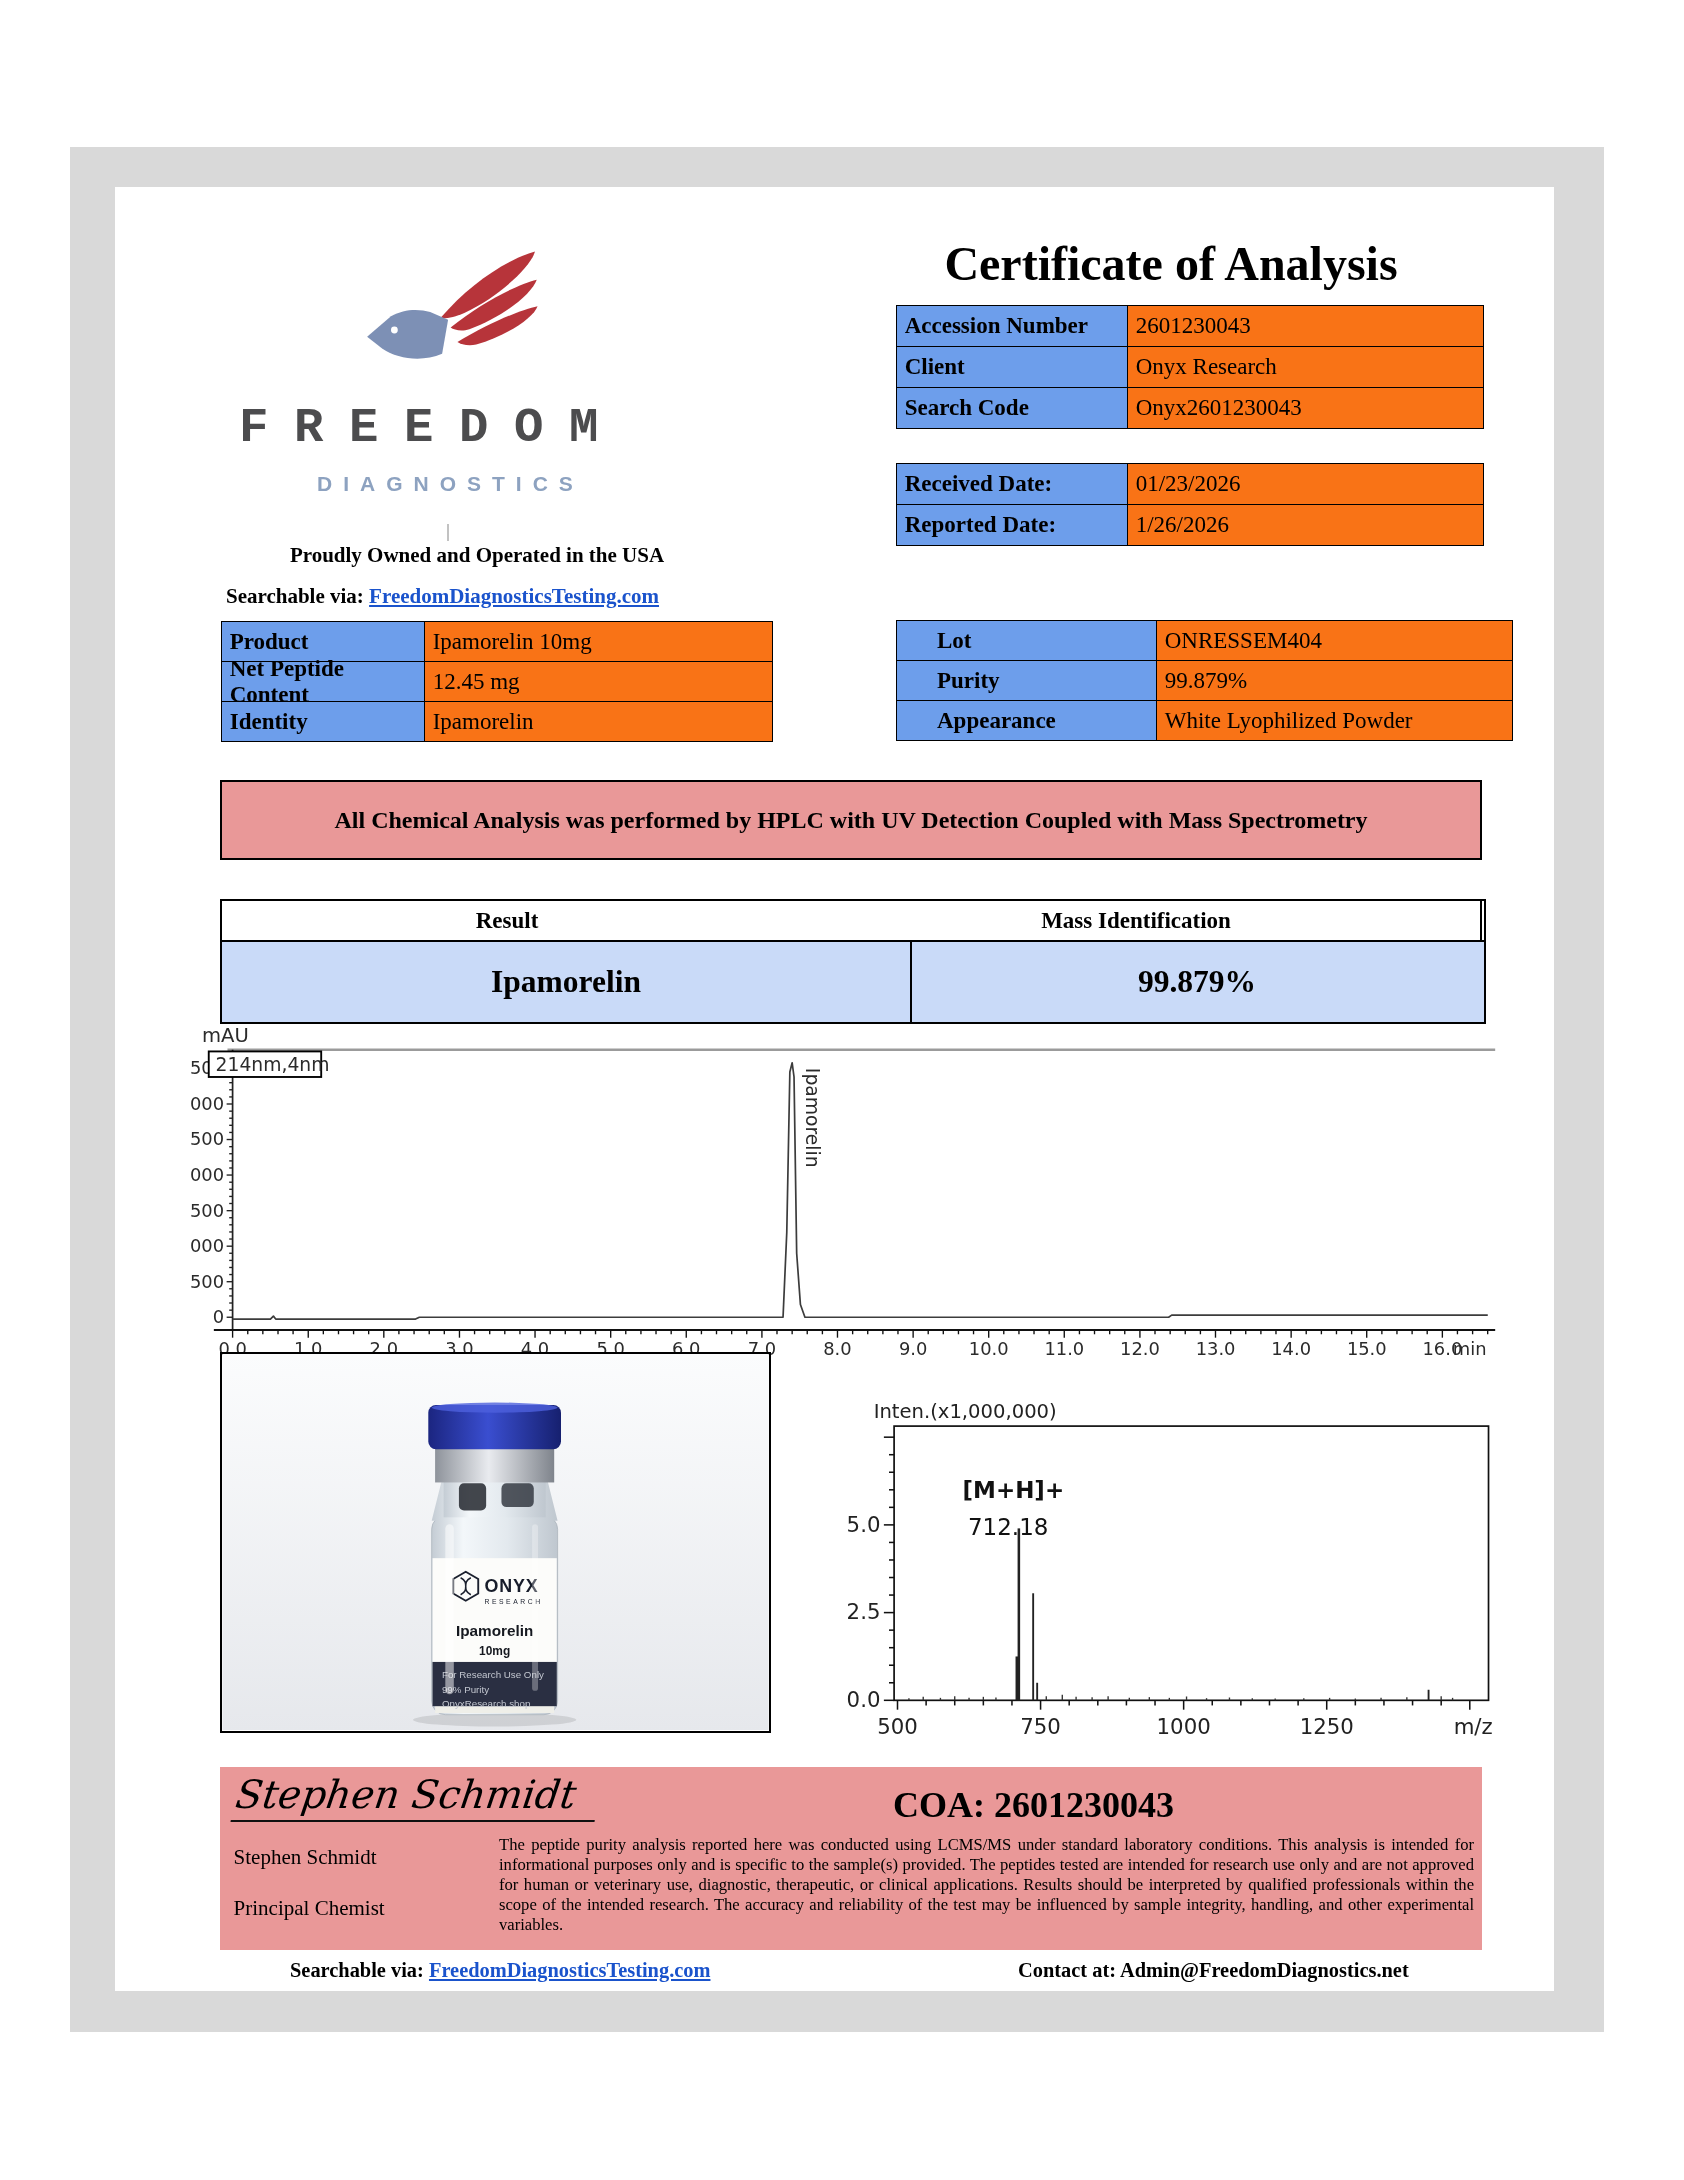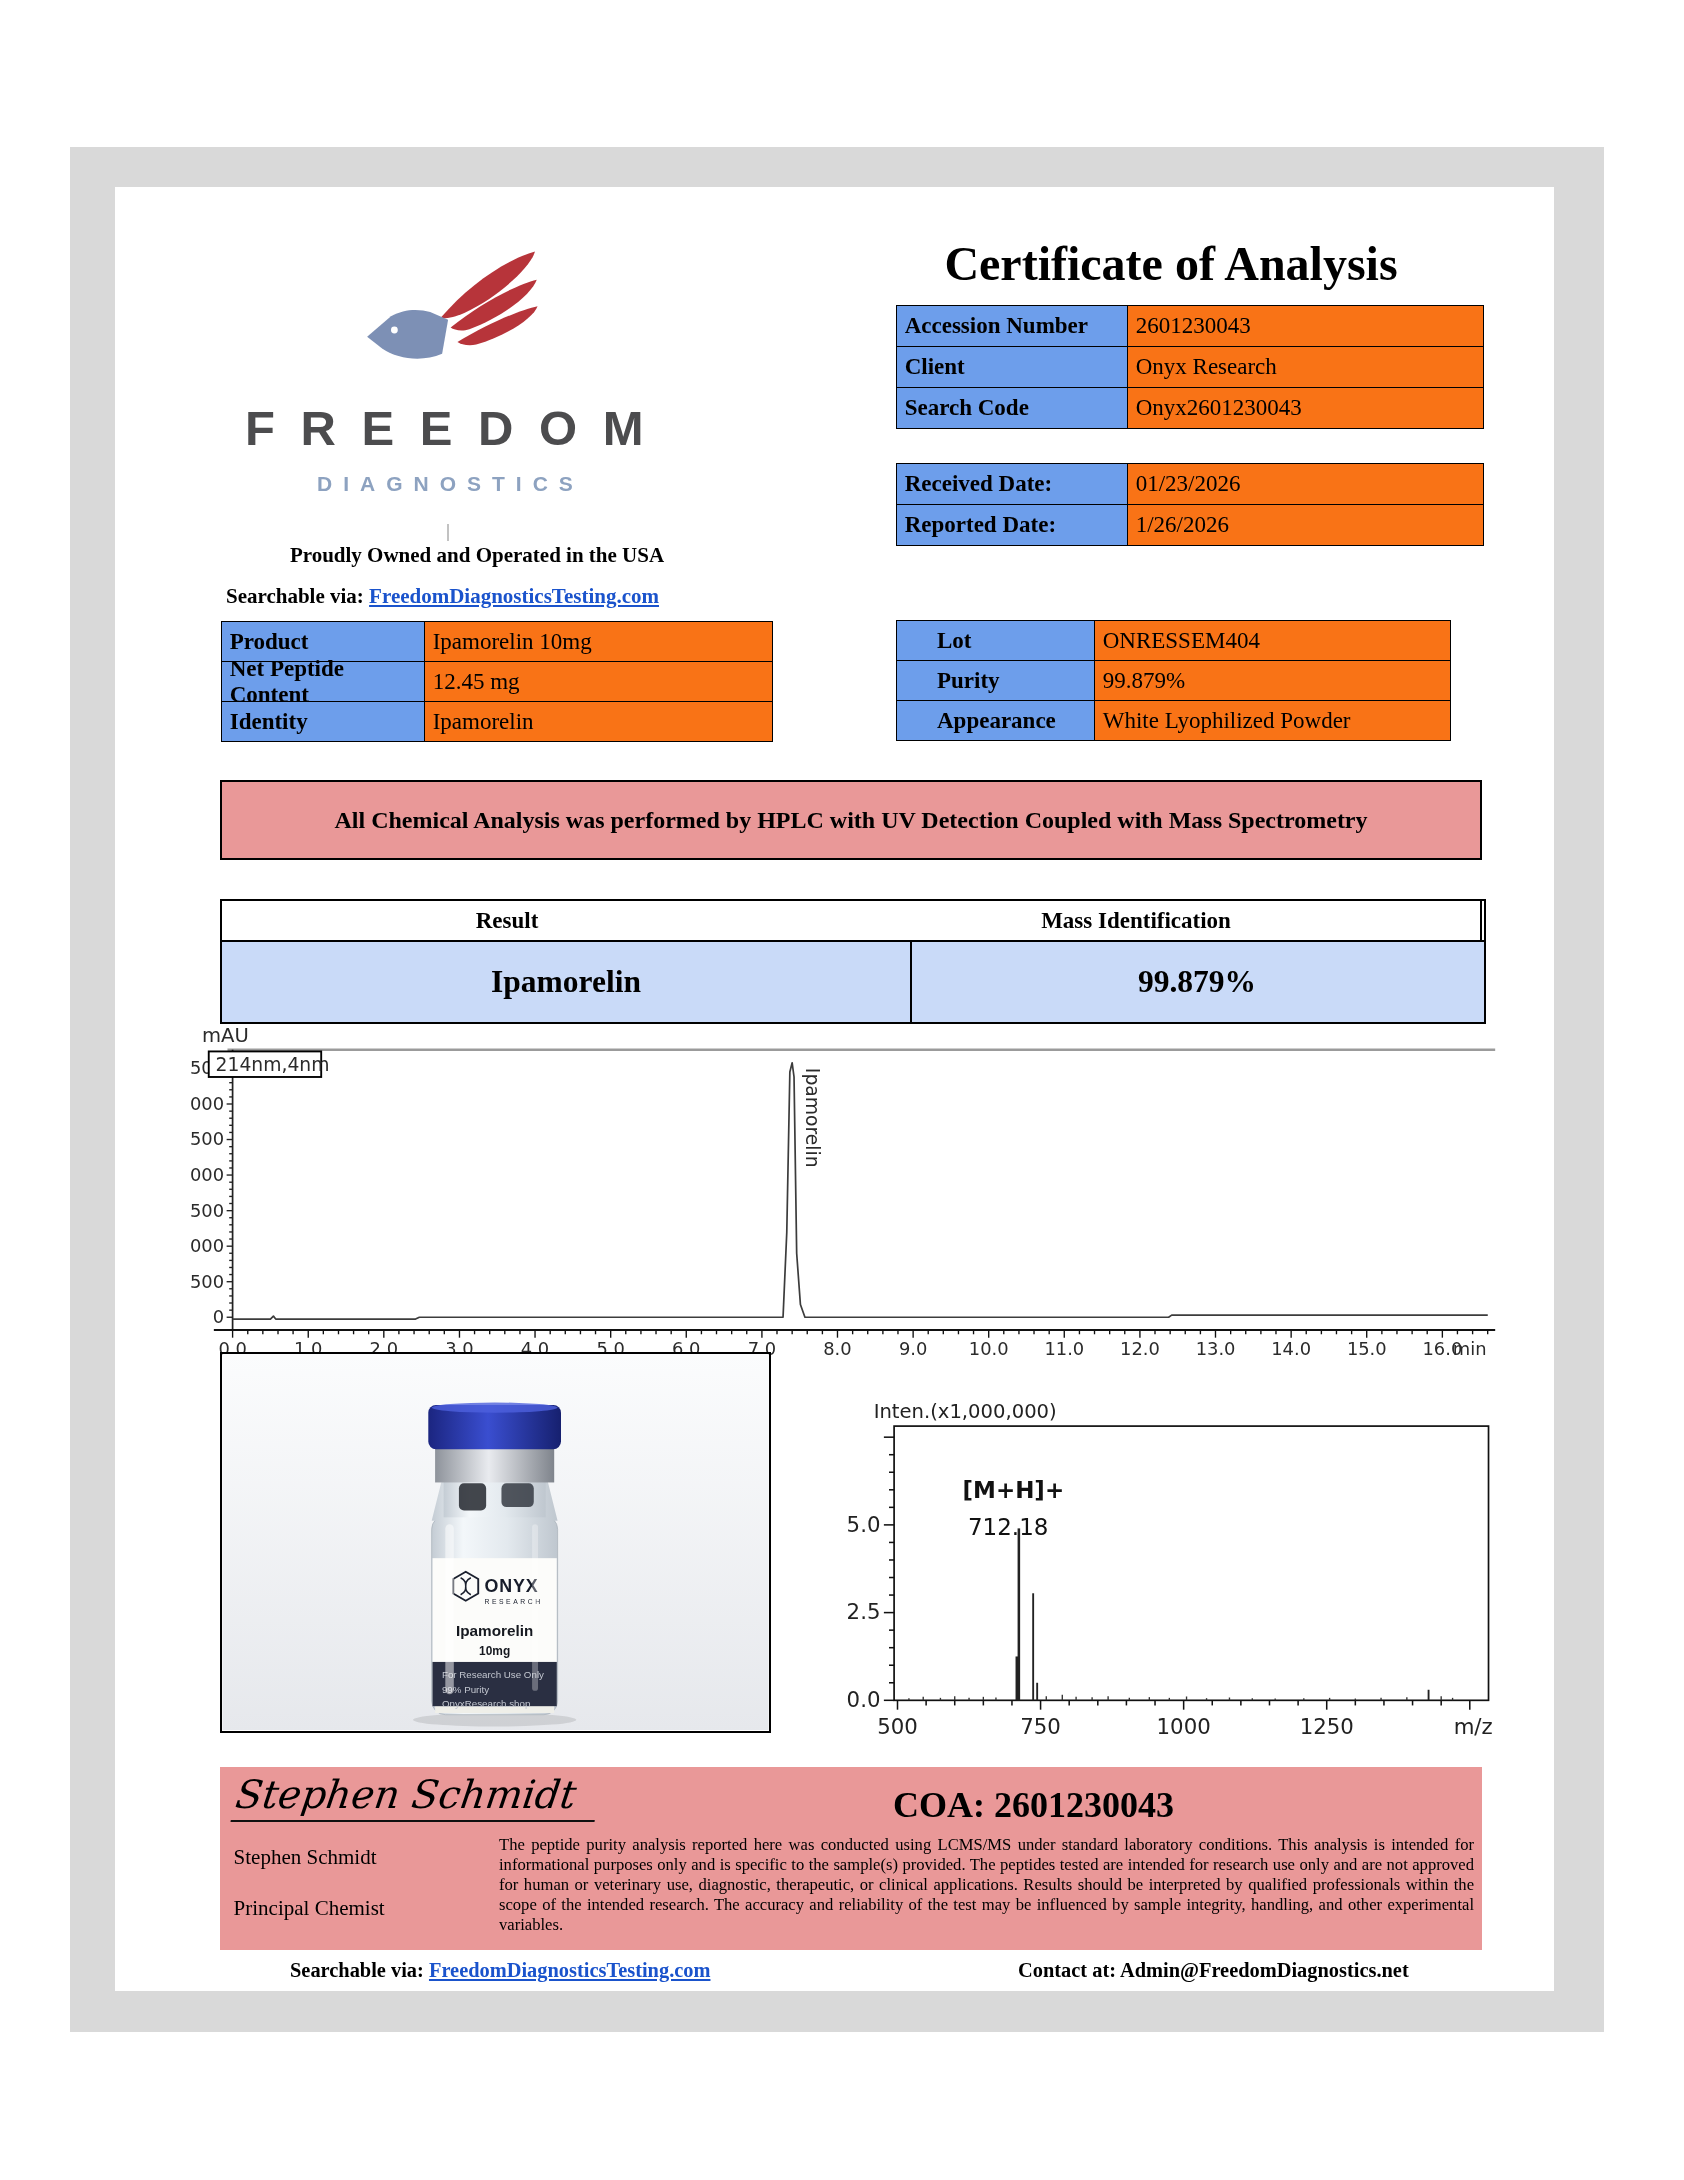--- a/index.html
+++ b/index.html
@@ -3,21 +3,21 @@
 <meta charset="utf-8">
 <style>
   html,body{margin:0;padding:0;background:#fff;}
   #canvas{position:relative;width:1685px;height:2181px;background:#ffffff;overflow:hidden;
           font-family:"Liberation Serif",serif;color:#000;}
   .abs{position:absolute;}
   #gray-frame{left:70px;top:147px;width:1534px;height:1885px;background:#d9d9d9;}
   #page{left:115px;top:187px;width:1439px;height:1804px;background:#ffffff;}
 
   
-  #logo-word{left:130px;top:213px;font-family:Liberation Sans, sans-serif;font-weight:bold;
+  #logo-word{left:124px;top:213px;font-family:Liberation Mono, monospace;font-weight:bold;
              font-size:49px;letter-spacing:25.6px;color:#4c4c4e;}
   #logo-sub{left:202px;top:285px;font-family:"Liberation Sans",sans-serif;font-weight:bold;
             font-size:21px;letter-spacing:11px;color:#8da2c0;}
   #logo-pipe{left:332px;top:337px;width:1.7px;height:17px;background:#c2c2c2;}
   #logo-tagline{left:162px;top:356px;width:400px;text-align:center;font-weight:bold;font-size:21px;}
   #searchable-top{left:111px;top:397px;font-weight:bold;font-size:21px;}
   .lnk{color:#1a53cc;text-decoration:underline;font-weight:bold;}
 
   #doc-title{left:779px;top:49px;width:554px;text-align:center;font-weight:bold;font-size:48px;}
 
@@ -32,21 +32,21 @@
   #tbl-accession{left:781px;top:118px;}
   #tbl-dates{left:781px;top:276px;}
   #tbl-accession .hc,#tbl-dates .hc{width:231px;}
   #tbl-accession .vc,#tbl-dates .vc{width:355px;}
   #tbl-accession .trow,#tbl-dates .trow{height:40px;}
 
   #tbl-product{left:106px;top:434px;}
   #tbl-lot{left:781px;top:433px;}
   #tbl-product .hc{width:203px;}
   #tbl-product .vc{width:347px;}
-  #tbl-lot .hc{width:198px;padding-left:40px;}
+  #tbl-lot .hc{width:260px;padding-left:40px;}
   #tbl-lot .vc{width:355px;}
   #tbl-product .trow,#tbl-lot .trow{height:39px;}
 
   #banner{left:105px;top:593px;width:1262px;height:80px;background:#e99898;border:2.6px solid #000;
           box-sizing:border-box;display:flex;align-items:center;justify-content:center;
           font-weight:bold;font-size:24px;}
 
   #mass-table{left:105px;top:712px;width:1262px;border:2.1px solid #000;}
   #mass-table .mrow{display:flex;}
   #mass-table .mhead{height:39px;background:#fff;border-bottom:2.1px solid #000;}

